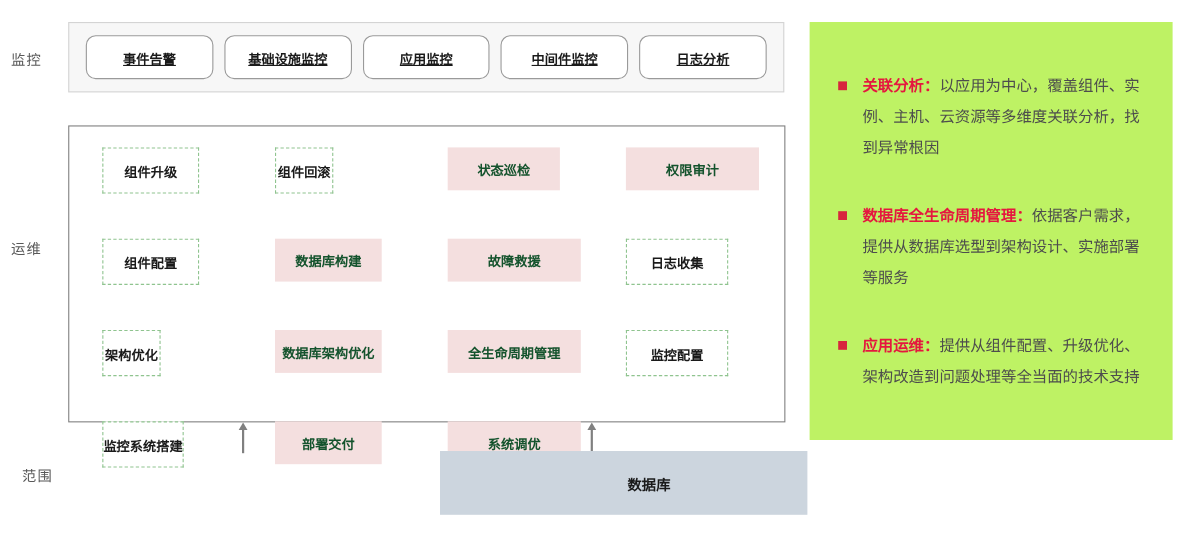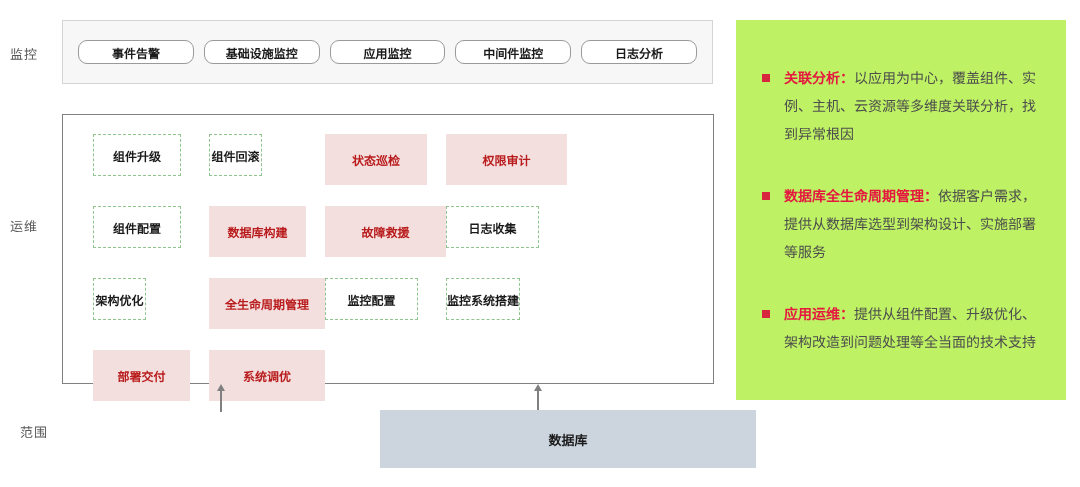--- a/index.html
+++ b/index.html
@@ -46,32 +46,33 @@
     border: 1px solid #d4d4d4;
     box-sizing: border-box;
     display: flex;
     align-items: center;
     justify-content: space-between;
     padding: 0 10px;
   }
   .monitor-chip {
     flex: 1 1 0;
     margin: 0 5px;
-    height: 24px;
+    height: 40px;
     background: #ffffff;
     border: 1px solid #9a9a9a;
     border-radius: 9px;
     box-sizing: border-box;
     display: flex;
     align-items: center;
     justify-content: center;
     font-size: 12px;
     font-weight: bold;
     color: #1a1a1a;
     white-space: nowrap;
+    text-decoration: underline;
   }
 
   
   #ops-box {
     position: absolute;
     left: 62px;
     top: 114px;
     width: 652px;
     height: 270px;
     border: 1.5px solid #808080;
@@ -81,20 +82,21 @@
   #ops-grid {
     position: absolute;
     left: 30px;
     top: 19px;
     width: 592px;
     display: grid;
     grid-template-columns: 116px 116px 121px 121px;
     column-gap: 0px;
     row-gap: 21px;
     justify-content: start;
+    gap: 41px;
   }
   .cell-wrap { display: flex; }
   .col-a { margin-right: 28px; }
   .col-b { margin-right: 63px; }
   .col-c { margin-right: 19px; }
 
   .chip-dashed {
     width: 116px;
     height: 42px;
     border: 1.6px dashed #8fc48f;
@@ -103,28 +105,28 @@
     align-items: center;
     justify-content: center;
     font-size: 12px;
     font-weight: bold;
     color: #1a1a1a;
     white-space: nowrap;
     background: #ffffff;
   }
   .chip-pink {
     width: 121px;
-    height: 51px;
+    height: 39px;
     background: #f4dfdf;
     display: flex;
     align-items: center;
     justify-content: center;
     font-size: 12px;
     font-weight: bold;
-    color: #b91c1c;
+    color: #14532d;
     white-space: nowrap;
     text-align: right;
   }
 
   
   .arrow-up {
     position: absolute;
     width: 10px;
     height: 28px;
   }
@@ -157,21 +159,21 @@
     background: #ccd5de;
     display: flex;
     align-items: center;
     justify-content: center;
     font-size: 13px;
     font-weight: bold;
     color: #1a1a1a;
     white-space: nowrap;
   }
   #scope-app { left: 61px; width: 319px; }
-  #scope-db  { left: 380px; width: 376px; }
+  #scope-db  { left: 400px; width: 288px; padding-left: 46px; }
 
   
   #notes-panel {
     position: absolute;
     left: 736px;
     top: 20px;
     width: 330px;
     height: 380px;
     background: #bef264;
     box-sizing: border-box;
@@ -241,20 +243,23 @@
       <div class="cell-wrap">
         <div class="chip-pink">故障救援</div>
       </div>
 
       <div class="cell-wrap col-a">
         <div class="chip-dashed">日志收集</div>
       </div>
       <div class="cell-wrap col-b">
         <div class="chip-dashed">架构优化</div>
       </div>
+      <div class="cell-wrap col-c">
+        <div class="chip-pink">数据库架构优化</div>
+      </div>
       <div class="cell-wrap">
         <div class="chip-pink">全生命周期管理</div>
       </div>
 
       <div class="cell-wrap col-a">
         <div class="chip-dashed">监控配置</div>
       </div>
       <div class="cell-wrap col-b">
         <div class="chip-dashed">监控系统搭建</div>
       </div>

